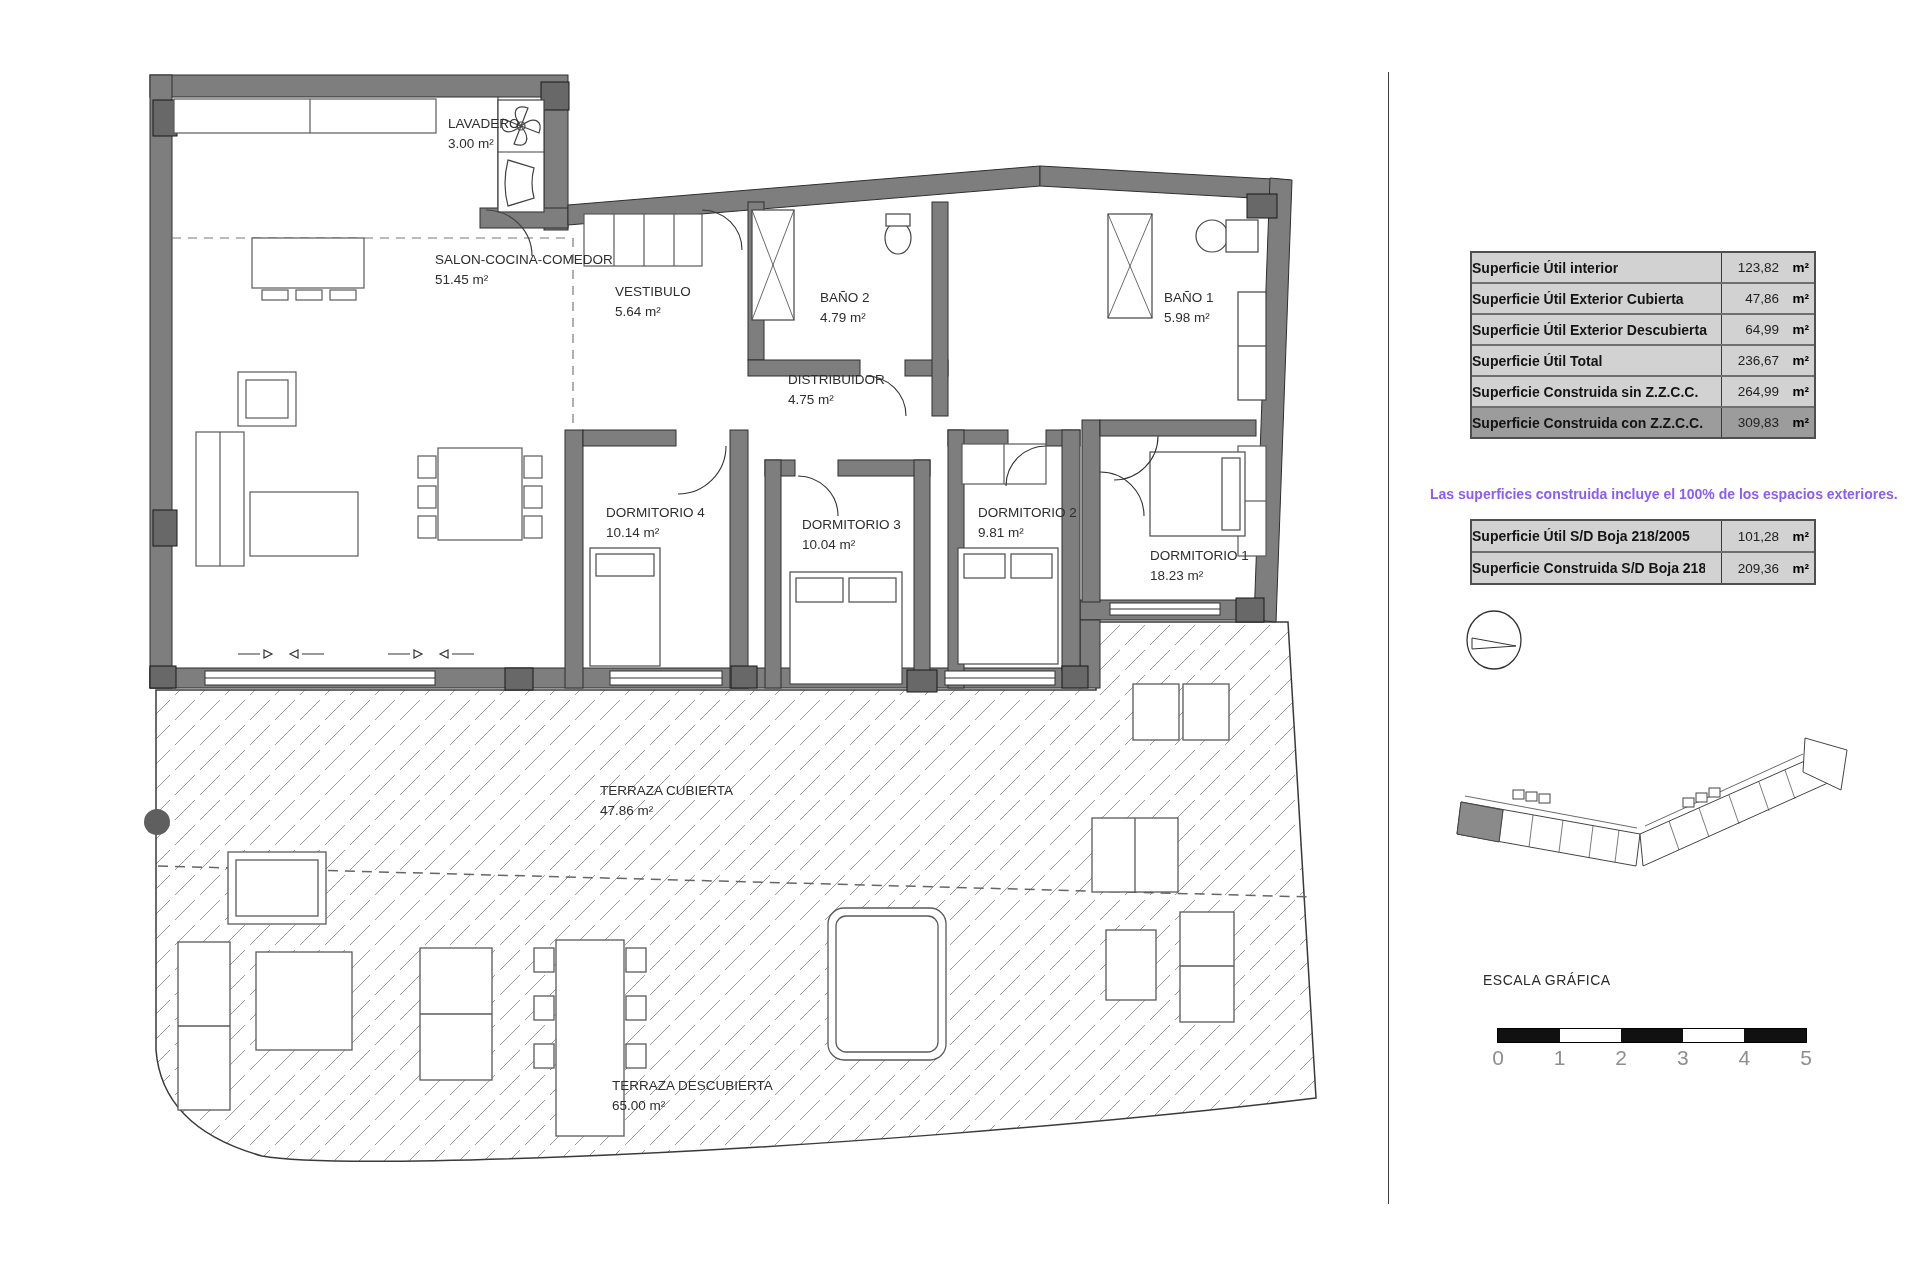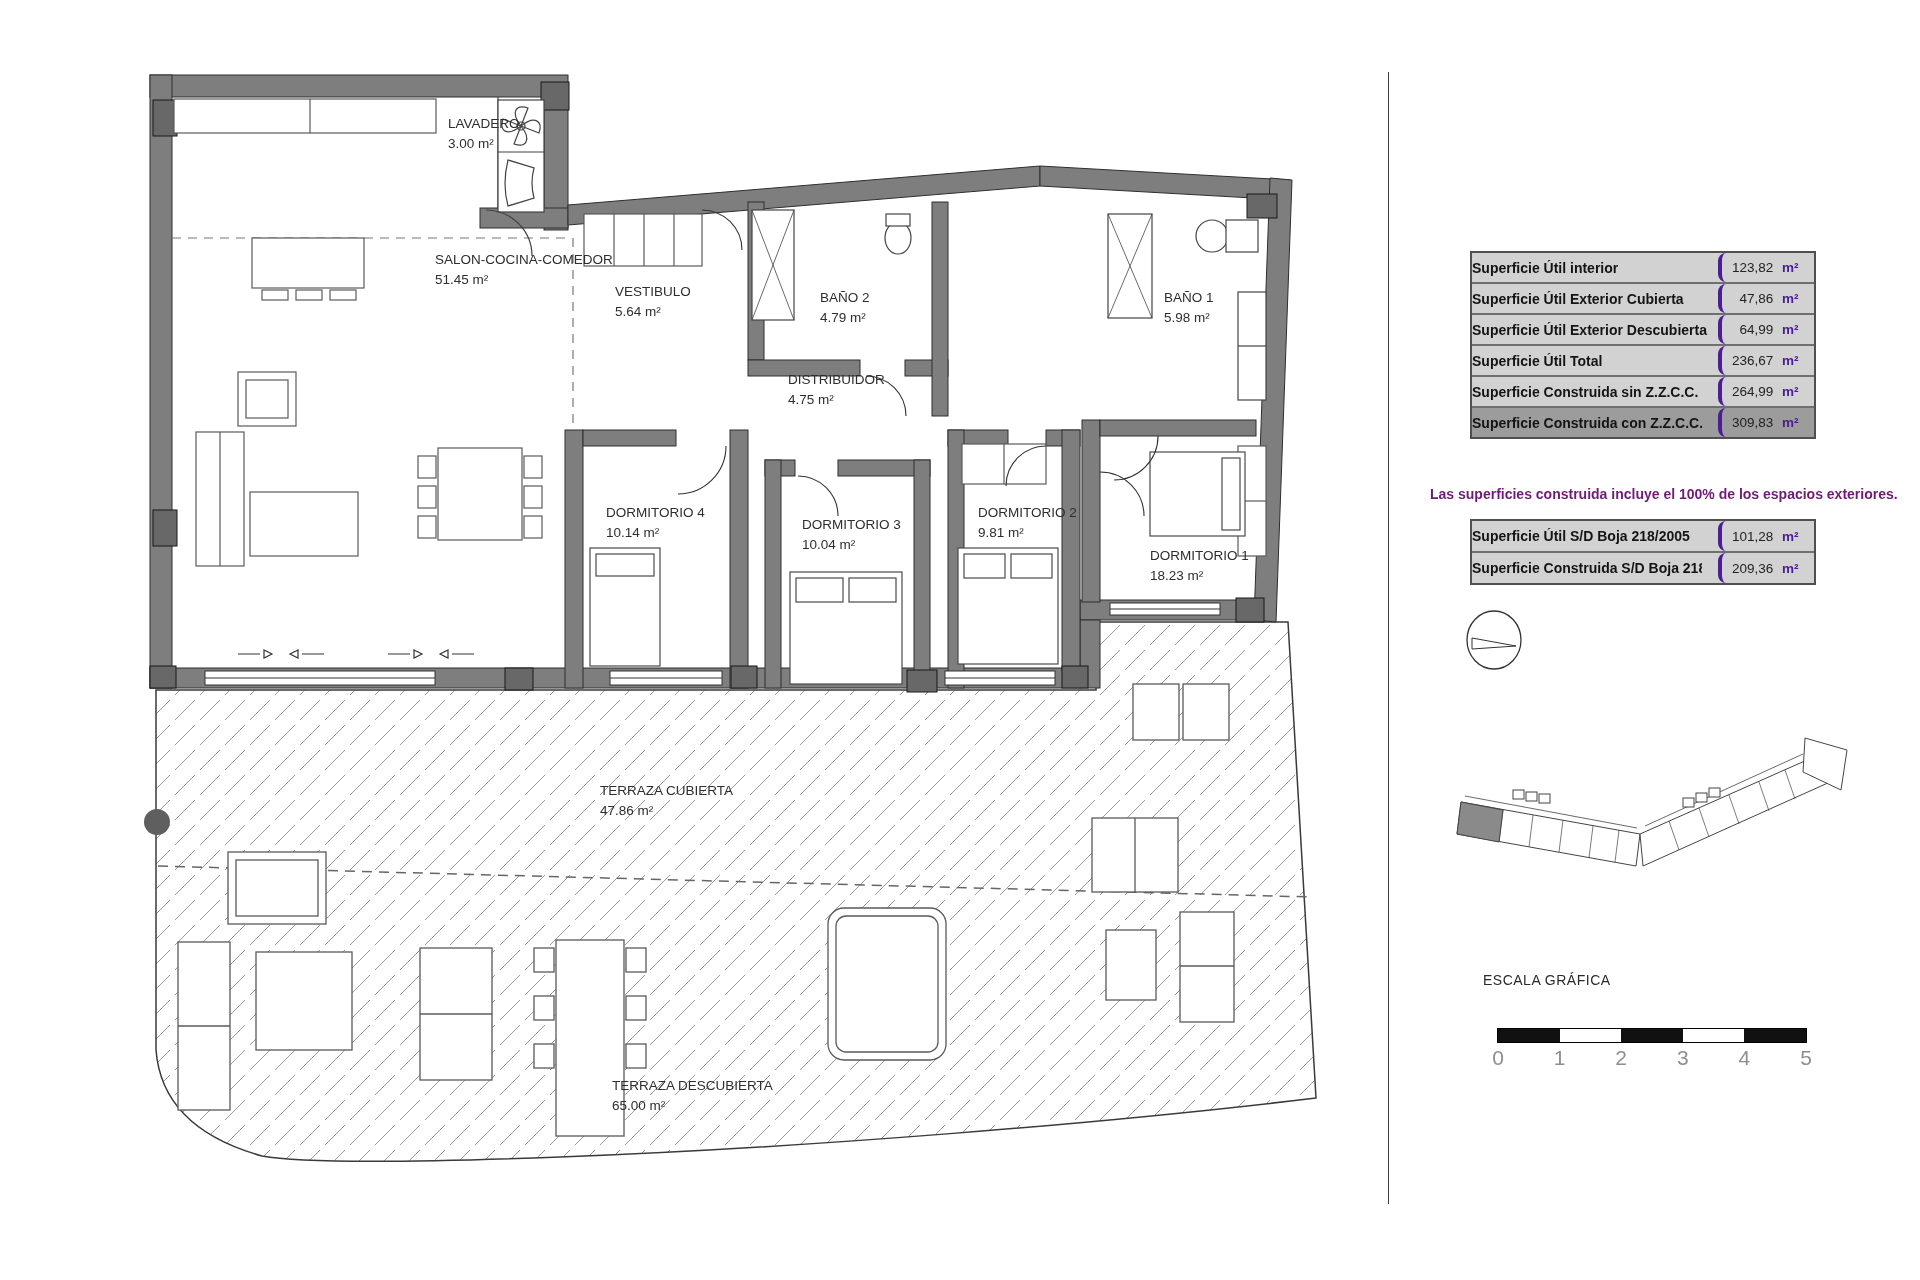--- a/index.html
+++ b/index.html
@@ -10,27 +10,27 @@
   .title{position:absolute;left:1432px;top:96px;font-size:31px;letter-spacing:1px;color:#1c1c1c;}
   .stable{position:absolute;border:2px solid #4f4f4f;background:#d2d2d2;}
   .t1{left:1470px;top:251px;width:342px;}
   .t2{left:1470px;top:519px;width:342px;}
   .srow{display:flex;align-items:center;height:29px;border-bottom:2px solid #6f6f6f;background:#d2d2d2;}
   .srow:last-child{border-bottom:none;gap:16px;}
   .srow.dark{background:#9c9c9c;}
   .srow .lbl{flex:1;font-size:14px;font-weight:bold;color:#141414;
              white-space:nowrap;overflow:hidden;}
   .srow .valbox{width:92px;display:flex;align-items:center;justify-content:flex-end;
-                border-left:4px solid #4c1d95;height:100%;border-radius:8px;}
+                border-left:1px solid #4c1d95;height:100%;}
   .srow .val{width:52px;text-align:right;font-size:13.5px;color:#222;}
-  .srow .unit{width:26px;text-align:center;padding-left:4px;padding-right:11px;
-              font-size:13.5px;font-weight:bold;color:#4c1d95;}
+  .srow .unit{width:26px;text-align:right;padding-left:4px;padding-right:5px;
+              font-size:13.5px;font-weight:bold;color:#000000;}
   .t2 .srow{height:30px;}
   .note{position:absolute;left:1430px;top:486px;font-size:14px;font-weight:bold;
-        white-space:nowrap;color:#701a75;}
+        white-space:nowrap;color:#8b5cf6;}
   .escala{position:absolute;left:1483px;top:972px;font-size:14px;letter-spacing:.5px;color:#2b2b2b;}
   .scalebar{position:absolute;left:1497px;top:1028px;width:308px;height:13px;
             border:1px solid #000;display:flex;}
   .scalebar .seg{flex:1;}
   .seg.b{background:#111;} .seg.w{background:#fff;}
   .ticknum{position:absolute;top:1046px;transform:translateX(-50%);
            font-size:21px;color:#8e8e8e;}
   .compass,.keyplan{position:absolute;}
 </style>
 </head>

